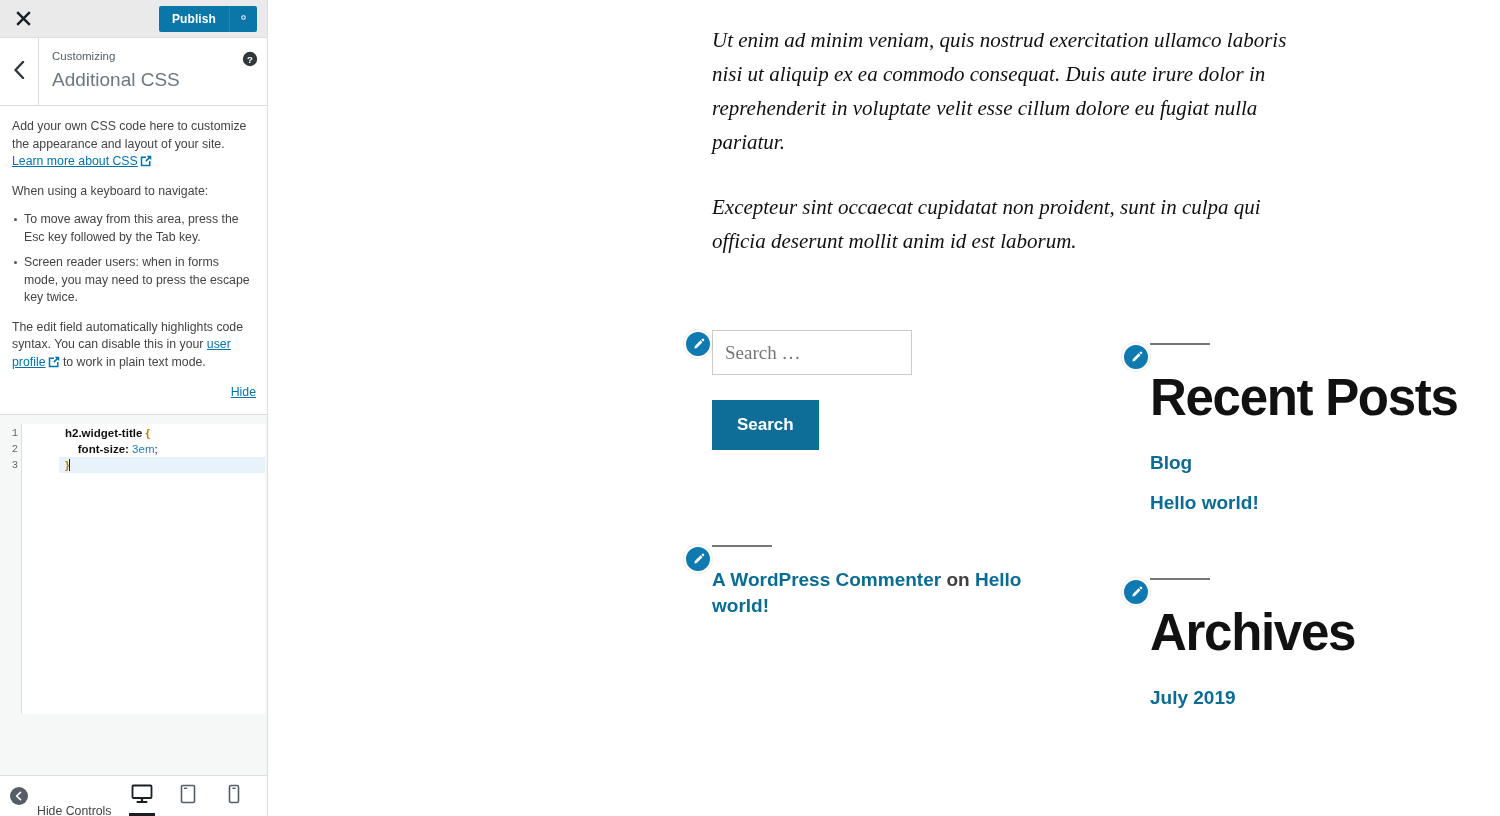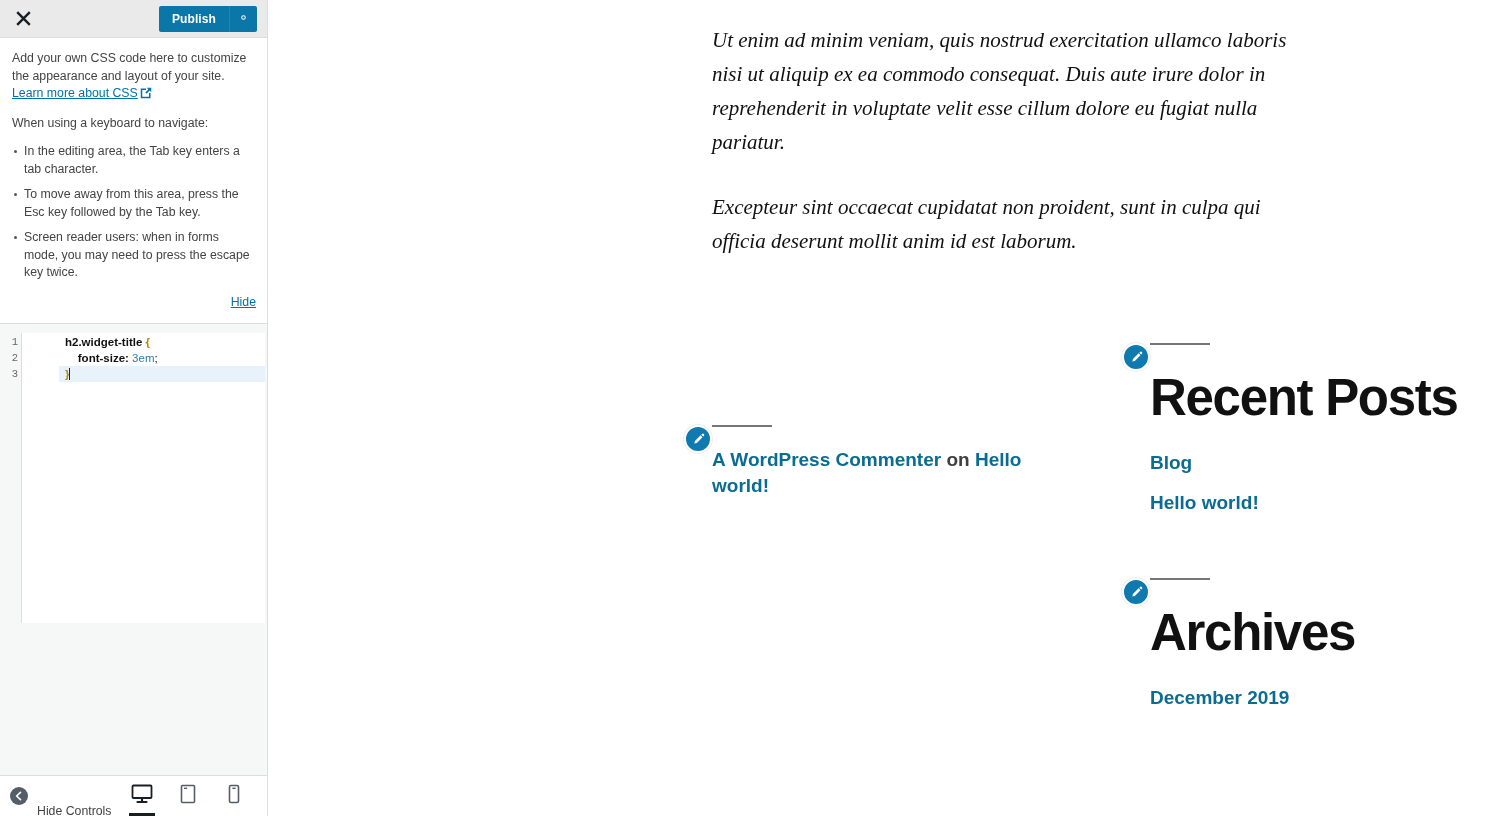--- a/index.html
+++ b/index.html
@@ -432,41 +432,69 @@
           <span>
             <svg width="13" height="13" viewBox="0 0 20 20" fill="#fff">
               <path d="M10 6.5a3.5 3.5 0 100 7 3.5 3.5 0 000-7zm0 5.5a2 2 0 110-4 2 2 0 010 4z"></path>
               <path d="M17.4 11.3l-1.5-.9c.1-.5.1-1 0-1.5l1.5-.9a.6.6 0 00.2-.8l-1.4-2.4a.6.6 0 00-.8-.2l-1.5.9c-.4-.3-.9-.6-1.3-.8V3a.6.6 0 00-.6-.6H8.9a.6.6 0 00-.6.6v1.7c-.5.2-.9.5-1.3.8l-1.5-.9a.6.6 0 00-.8.2L3.3 7.2a.6.6 0 00.2.8l1.5.9c-.1.5-.1 1 0 1.5l-1.5.9a.6.6 0 00-.2.8l1.4 2.4a.6.6 0 00.8.2l1.5-.9c.4.3.9.6 1.3.8V17c0 .3.3.6.6.6h2.8a.6.6 0 00.6-.6v-1.7c.5-.2.9-.5 1.3-.8l1.5.9c.3.2.7.1.8-.2l1.4-2.4a.6.6 0 00-.1-.5z" opacity="0"></path>
             </svg>
           </span>
         </div>
       </div>
     </div>
 
+    <div class="cz-header">
+      <div class="cz-back">
+        <span>
+          <svg width="12" height="18" viewBox="0 0 12 18">
+            <path d="M10 1 L2.5 9 L10 17" fill="none" stroke="#32373c" stroke-width="2.4" stroke-linecap="round" stroke-linejoin="round"></path>
+          </svg>
+        </span>
+      </div>
+      <div class="cz-headtext">
+        <div class="cz-kicker">Customizing</div>
+        <div class="cz-title">Additional CSS</div>
+        <div class="cz-help">
+          <span>
+            <svg width="16" height="16" viewBox="0 0 20 20">
+              <circle cx="10" cy="10" r="9" fill="#32373c"></circle>
+              <text x="10" y="14.5" font-size="12" font-family="Liberation Sans, sans-serif" font-weight="bold" fill="#fff" text-anchor="middle">?</text>
+            </svg>
+          </span>
+        </div>
+      </div>
+    </div>
 
     <div class="cz-desc">
       <p class="tight">
         <span>Add your own CSS code here to customize the appearance and layout of your site.</span>
         <br>
         <span class="cz-link">Learn more about CSS</span><span class="ext-icon">
           <svg width="12" height="12" viewBox="0 0 16 16" fill="#0073aa">
             <path d="M1 2h7v2H3v9h9V8h2v7H1z"></path>
             <path d="M9 1h6v6l-2.2-2.2L8.6 9 7 7.4l4.2-4.2z"></path>
           </svg>
         </span>
       </p>
 
       <p>When using a keyboard to navigate:</p>
 
       <ul>
-        <li>In the editing area, the Tab key enters a tab character.</li>
         <li>To move away from this area, press the Esc key followed by the Tab key.</li>
         <li>Screen reader users: when in forms mode, you may need to press the escape key twice.</li>
       </ul>
 
+      <p>
+        <span>The edit field automatically highlights code syntax. You can disable this in your </span><span class="cz-link">user profile</span><span class="ext-icon">
+          <svg width="12" height="12" viewBox="0 0 16 16" fill="#0073aa">
+            <path d="M1 2h7v2H3v9h9V8h2v7H1z"></path>
+            <path d="M9 1h6v6l-2.2-2.2L8.6 9 7 7.4l4.2-4.2z"></path>
+          </svg>
+        </span><span> to work in plain text mode.</span>
+      </p>
 
       <div class="cz-closelink-row">
         <span class="cz-link">Hide</span>
       </div>
     </div>
 
     <div class="cz-editor">
       <div class="cz-code-wrap">
         <div class="cz-gutter">
           <div>1</div>
@@ -522,20 +550,31 @@
 
   <div id="preview">
     <div class="pv-inner">
 
       <p class="pv-para p1">Ut enim ad minim veniam, quis nostrud exercitation ullamco laboris nisi ut aliquip ex ea commodo consequat. Duis aute irure dolor in reprehenderit in voluptate velit esse cillum dolore eu fugiat nulla pariatur.</p>
       <p class="pv-para p2">Excepteur sint occaecat cupidatat non proident, sunt in culpa qui officia deserunt mollit anim id est laborum.</p>
 
       <div class="pv-widgets">
 
         <div class="pv-col">
+          <div class="wg">
+            <div class="edit-pencil">
+              <svg width="13" height="13" viewBox="0 0 16 16" fill="#fff">
+                <path d="M12.3 1.2a1.6 1.6 0 012.3 2.3l-.8.8-2.3-2.3.8-.8zM10.6 2.9l2.3 2.3-7 7-3 .7.7-3 7-7z"></path>
+              </svg>
+            </div>
+            <div class="search-box">
+              <input type="text" placeholder="Search …" style="">
+            </div>
+            <button class="search-btn">Search</button>
+          </div>
 
           <div class="wg row2" style="margin-top:95px;">
             <div class="edit-pencil">
               <svg width="13" height="13" viewBox="0 0 16 16" fill="#fff">
                 <path d="M12.3 1.2a1.6 1.6 0 012.3 2.3l-.8.8-2.3-2.3.8-.8zM10.6 2.9l2.3 2.3-7 7-3 .7.7-3 7-7z"></path>
               </svg>
             </div>
             <div class="wg-rule"></div>
             <div class="wg-comment">
               <span class="wg-link">A WordPress Commenter</span><span class="wg-muted"> on </span><span class="wg-link">Hello world!</span>
@@ -565,21 +604,21 @@
           <div class="wg" style="margin-top:62px;">
             <div class="edit-pencil">
               <svg width="13" height="13" viewBox="0 0 16 16" fill="#fff">
                 <path d="M12.3 1.2a1.6 1.6 0 012.3 2.3l-.8.8-2.3-2.3.8-.8zM10.6 2.9l2.3 2.3-7 7-3 .7.7-3 7-7z"></path>
               </svg>
             </div>
             <div class="wg-rule"></div>
             <h2 class="wg-title">Archives</h2>
             <ul class="wg-list">
               <li>
-                <a class="wg-link">December 2019</a>
+                <a class="wg-link">July 2019</a>
               </li>
             </ul>
           </div>
         </div>
 
       </div>
     </div>
   </div>
 </div>
 

